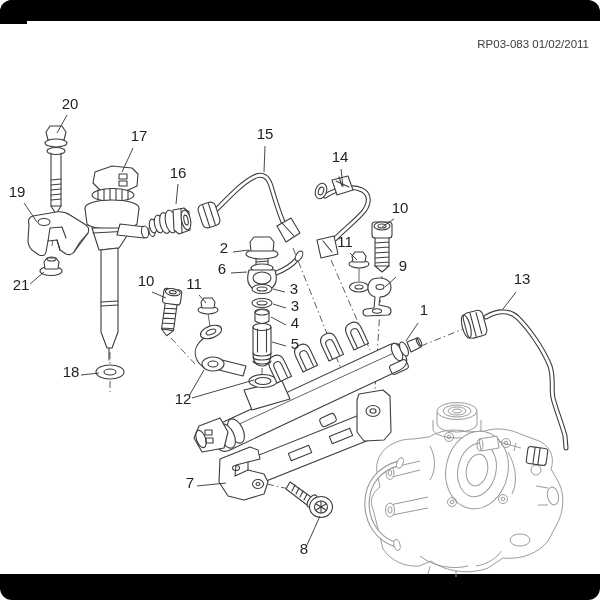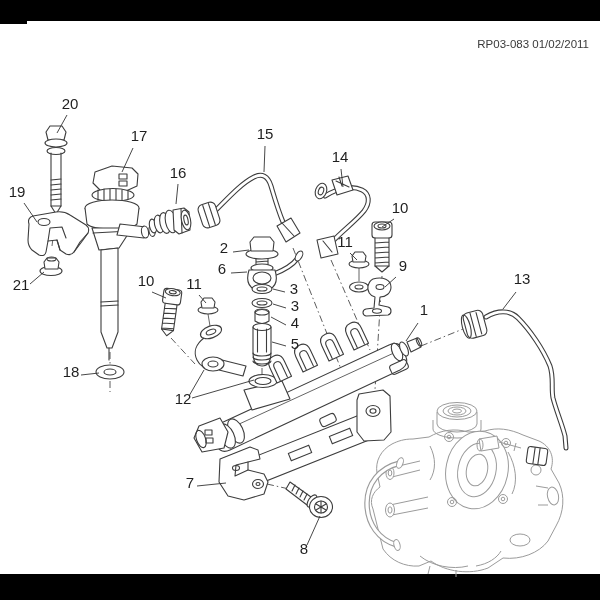--- a/index.html
+++ b/index.html
@@ -1,17 +1,17 @@
 <!DOCTYPE html>
 <html><head>
 <meta charset="utf-8">
 <style>
   html,body{margin:0;padding:0;background:#fff;}
   #stage{position:relative;width:600px;height:600px;background:#fff;overflow:hidden;
-         font-family:"Liberation Sans",sans-serif;}
+         font-family:"Liberation Sans",sans-serif;border-radius:12px;}
   svg{display:block}
   .ln{fill:none;stroke:#3d3d3d;stroke-width:1.1;stroke-linejoin:round;stroke-linecap:round}
   .fw{fill:#fff;stroke:#3d3d3d;stroke-width:1.1;stroke-linejoin:round}
   .thin{fill:none;stroke:#3d3d3d;stroke-width:0.8}
   .ghost{fill:none;stroke:#9b9b9b;stroke-width:1;stroke-linejoin:round}
   .ghostf{fill:#fff;stroke:#9b9b9b;stroke-width:1;stroke-linejoin:round}
   .dash{fill:none;stroke:#4a4a4a;stroke-width:0.9;stroke-dasharray:7 3 1.5 3}
   .leader{stroke:#333;stroke-width:0.9}
   .callout{font-size:15px;fill:#1f1f1f;text-anchor:middle}
   .hdr{font-size:11.5px;fill:#3a3a3a;text-anchor:end}

